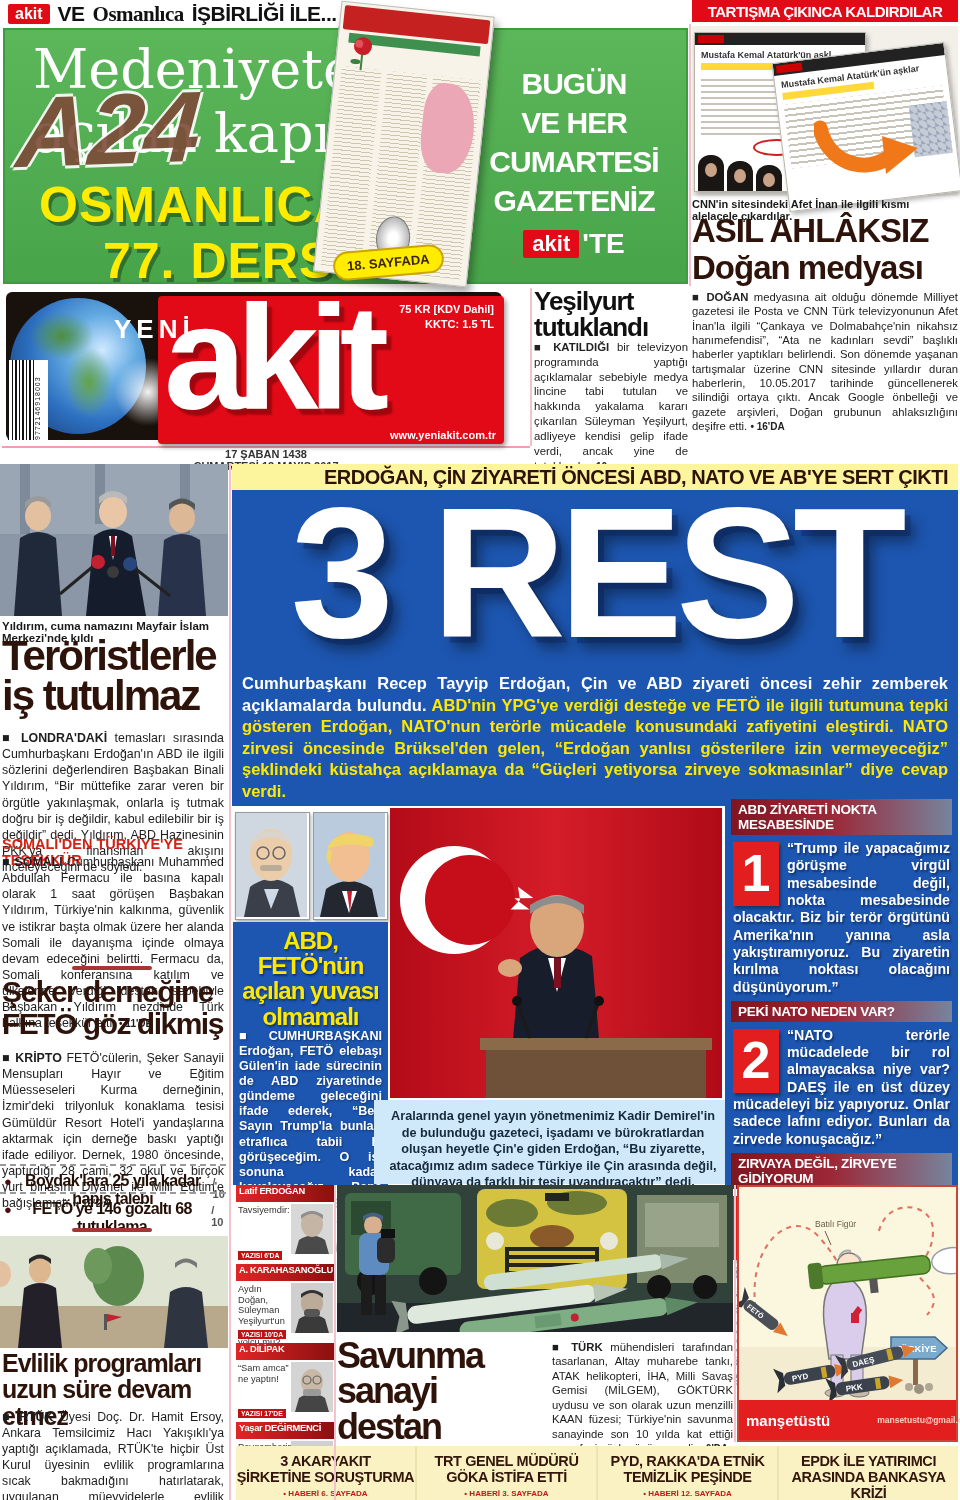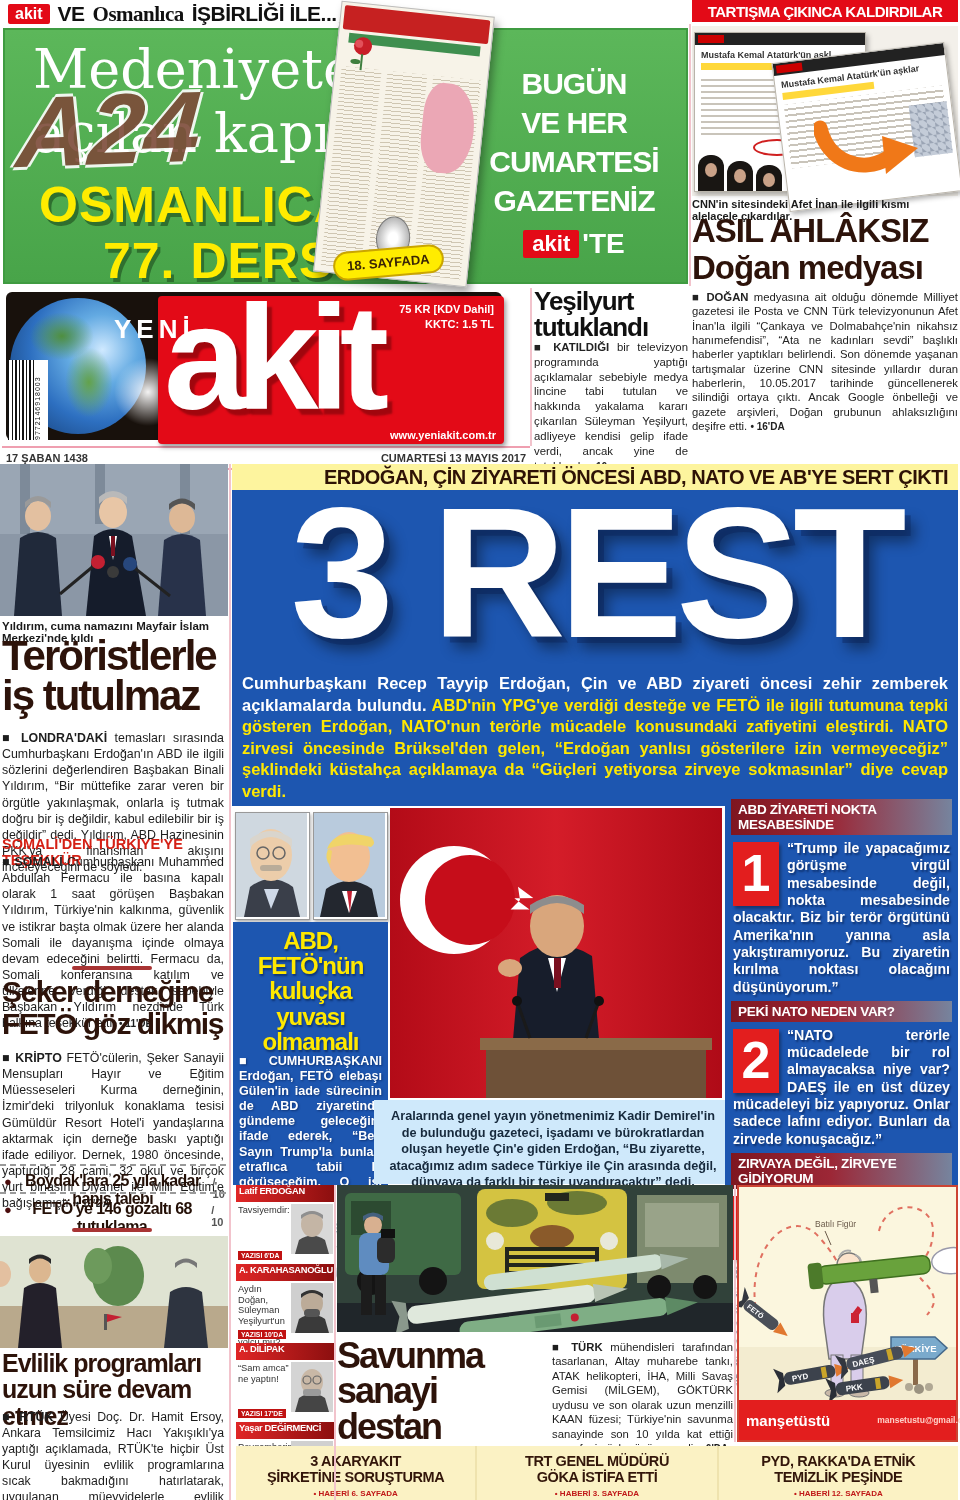--- a/index.html
+++ b/index.html
@@ -77,21 +77,21 @@
   #mast-red{left:158px;top:296px;width:346px;height:148px;background:#e30a17;border-radius:4px;z-index:3;
       box-shadow:2px 3px 5px rgba(0,0,0,.4);}
   #mast-red .akit{position:absolute;left:6px;top:-12px;font-size:148px;font-weight:900;color:#fff;letter-spacing:-10px;
       line-height:1.0;text-shadow:5px 6px 2px rgba(60,0,0,.4);}
   #mast-red .price{position:absolute;right:10px;top:6px;text-align:right;color:#fff;font-size:11px;font-weight:700;line-height:1.35;}
   #mast-red .site{position:absolute;right:8px;bottom:3px;color:#fff;font-size:11px;font-weight:700;}
   #barcode{left:8px;top:360px;width:40px;height:80px;background:#fff;z-index:4;display:flex;}
   #barcode .stripes{width:26px;height:100%;background:repeating-linear-gradient(90deg,#111 0 1.5px,#fff 1.5px 3.5px);}
   #barcode .num{writing-mode:vertical-rl;transform:rotate(180deg);font-size:7px;color:#111;letter-spacing:1px;}
   #dateline{left:2px;top:446px;width:528px;height:24px;border-top:2px solid #ef9fb0;border-bottom:2px solid #ef9fb0;
-      display:flex;justify-content:space-between;align-items:center;font-size:11px;font-weight:700;color:#333;padding:0 4px;box-sizing:border-box;}
+      display:flex;justify-content:space-between;align-items:center;font-size:11px;font-weight:700;color:#333;padding:0 4px;box-sizing:border-box;flex-direction:column;}
 
   
   #yes{left:534px;top:288px;width:154px;}
   #yes .h{font-size:26px;font-weight:900;color:#101010;line-height:1.0;letter-spacing:-1px;}
   #yes .b{margin-top:7px;font-size:11.4px;line-height:1.3;color:#222;}
 
   
   #kicker{left:232px;top:464px;width:726px;height:26px;background:#fdf49e;display:flex;align-items:center;
       justify-content:flex-end;padding-right:10px;box-sizing:border-box;font-size:20px;font-weight:900;color:#2e1205;letter-spacing:-.5px;}
   #bluebox{left:232px;top:490px;width:726px;height:316px;background:#1d56b0;}
@@ -404,21 +404,21 @@
         <polygon points="28,78 43,78 35,100" fill="#fff"></polygon>
         <polygon points="33,78 38,78 36,100" fill="#c32032"></polygon>
         <ellipse cx="35" cy="44" rx="21" ry="25" fill="#f2bf92"></ellipse>
         <path d="M13,36 q8,-22 44,-12 q6,6 0,10 q-22,-6 -44,2 z" fill="#f0d468"></path>
         <path d="M14,36 q-4,10 2,16 l2,-14 z" fill="#f0d468"></path>
       </svg>
     </div>
     <div id="midblue">
       <div class="h">
         <div>ABD, FETÖ'nün</div>
-        <div>kuluçka yuvası</div>
+        <div>açılan yuvası</div>
         <div>olmamalı</div>
       </div>
       <p class="b" style="margin:0">
         <span class="lead">■ CUMHURBAŞKANI</span><span> Erdoğan, FETÖ elebaşı Gülen'in iade sürecinin de ABD ziyaretinde gündeme geleceğini ifade ederek, “Ben Sayın Trump'la bunları etraflıca tabii ki görüşeceğim. O işi sonuna kadar kovalayacağız. Bana göre ABD, FETÖ'nün adeta bir kuluçka yuvası haline gelmemeli” dedi.</span>
       </p>
     </div>
   </div>
 
   <svg class="abs" id="ephoto" width="332" height="290" viewBox="0 0 332 290">
     <rect width="332" height="290" fill="#c60d1a"></rect>
@@ -678,20 +678,25 @@
     <div class="bitem">
       <div class="l">TRT GENEL MÜDÜRÜ</div>
       <div class="l">GÖKA İSTİFA ETTİ</div>
       <div class="p">• HABERİ 3. SAYFADA</div>
     </div>
     <div class="bitem">
       <div class="l">PYD, RAKKA'DA ETNİK</div>
       <div class="l">TEMİZLİK PEŞİNDE</div>
       <div class="p">• HABERİ 12. SAYFADA</div>
     </div>
+    <div class="bitem">
+      <div class="l">EPDK İLE YATIRIMCI</div>
+      <div class="l">ARASINDA BANKASYA KRİZİ</div>
+
+    </div>
   </div>
 
   <div class="abs rule-v" style="left:689px;top:24px;height:262px"></div>
   <div class="abs rule-v" style="left:530px;top:288px;height:158px"></div>
   <div class="abs rule-v" style="left:229px;top:464px;height:1036px"></div>
   <div class="abs rule-v" style="left:334px;top:1185px;height:315px"></div>
   <div class="abs rule-v" style="left:734px;top:1185px;height:257px"></div>
 
 </div>
 

